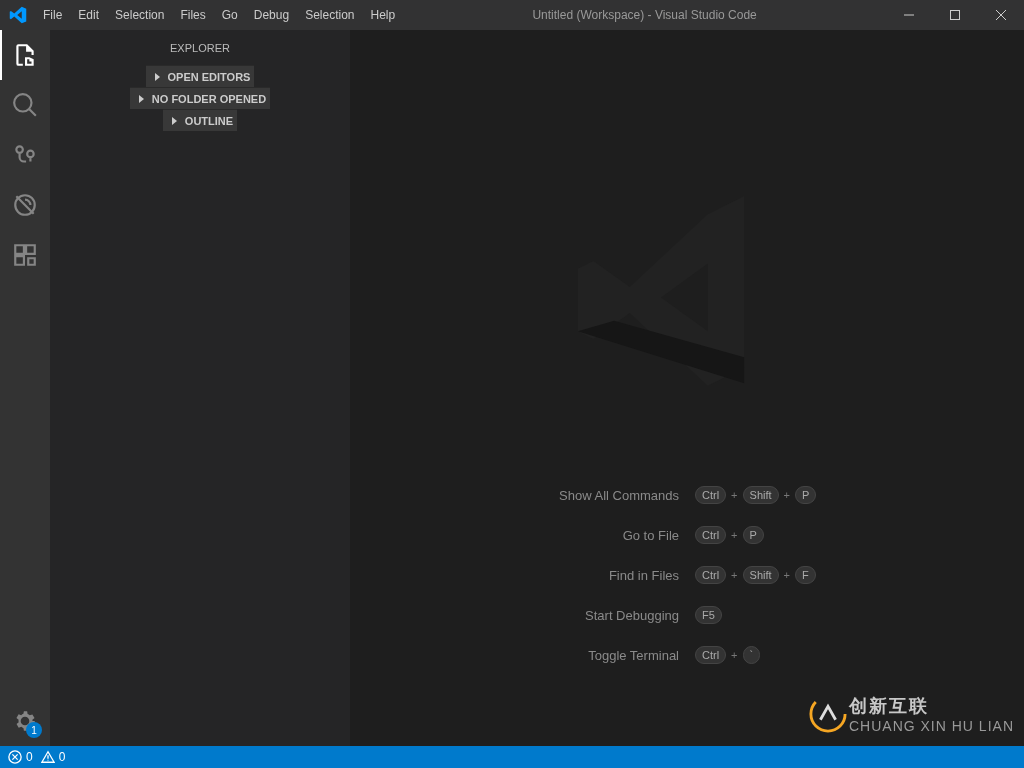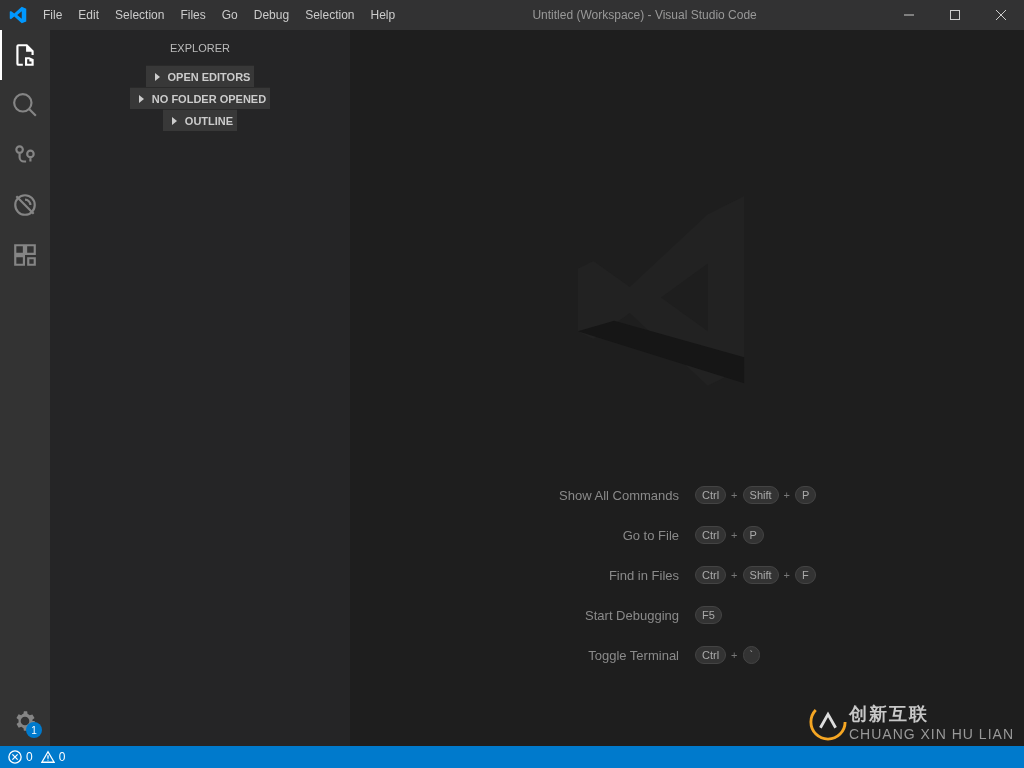--- a/index.html
+++ b/index.html
@@ -39,21 +39,21 @@
   .keys { display:flex; align-items:center; gap: 5px; width:50%; }
   .key { background: #333333; border-radius: 9px; padding: 2px 6px; font-size: 11px; color:#aaa; border:1px solid #444; }
   .plus { color: #777; font-size: 11px; }
 
   
   .statusbar { height: 22px; background: #007acc; display:flex; align-items:center; color:#fff; font-size:12px; padding: 0 8px; gap:8px; }
   .statusbar .sb-item { display:flex; align-items:center; gap:4px; }
   .statusbar .sb-item svg { width:14px; height:14px; }
 
   
-  .corner-brand { position:absolute; right:10px; bottom:26px; display:flex; align-items:center; gap:2px; }
+  .corner-brand { position:absolute; right:10px; bottom:34px; display:flex; align-items:center; gap:2px; }
   .corner-brand .big { font-size:18px; font-weight:700; color:#c8c8c8; letter-spacing:2px; }
   .corner-brand .small { font-size:14px; color:#999; letter-spacing:1px; }
 </style>
 </head>
 <body>
 
 <div class="titlebar">
   <div class="logo">
     <svg viewBox="0 0 24 24" width="18" height="18">
         <path fill="#0098ff" d="M23 3.5L17 1 7 10 2.5 6.5 1 7.5v9L2.5 17.5 7 14l10 9 6-2.5v-17zM17 17l-6-5 6-5v10z"></path>

